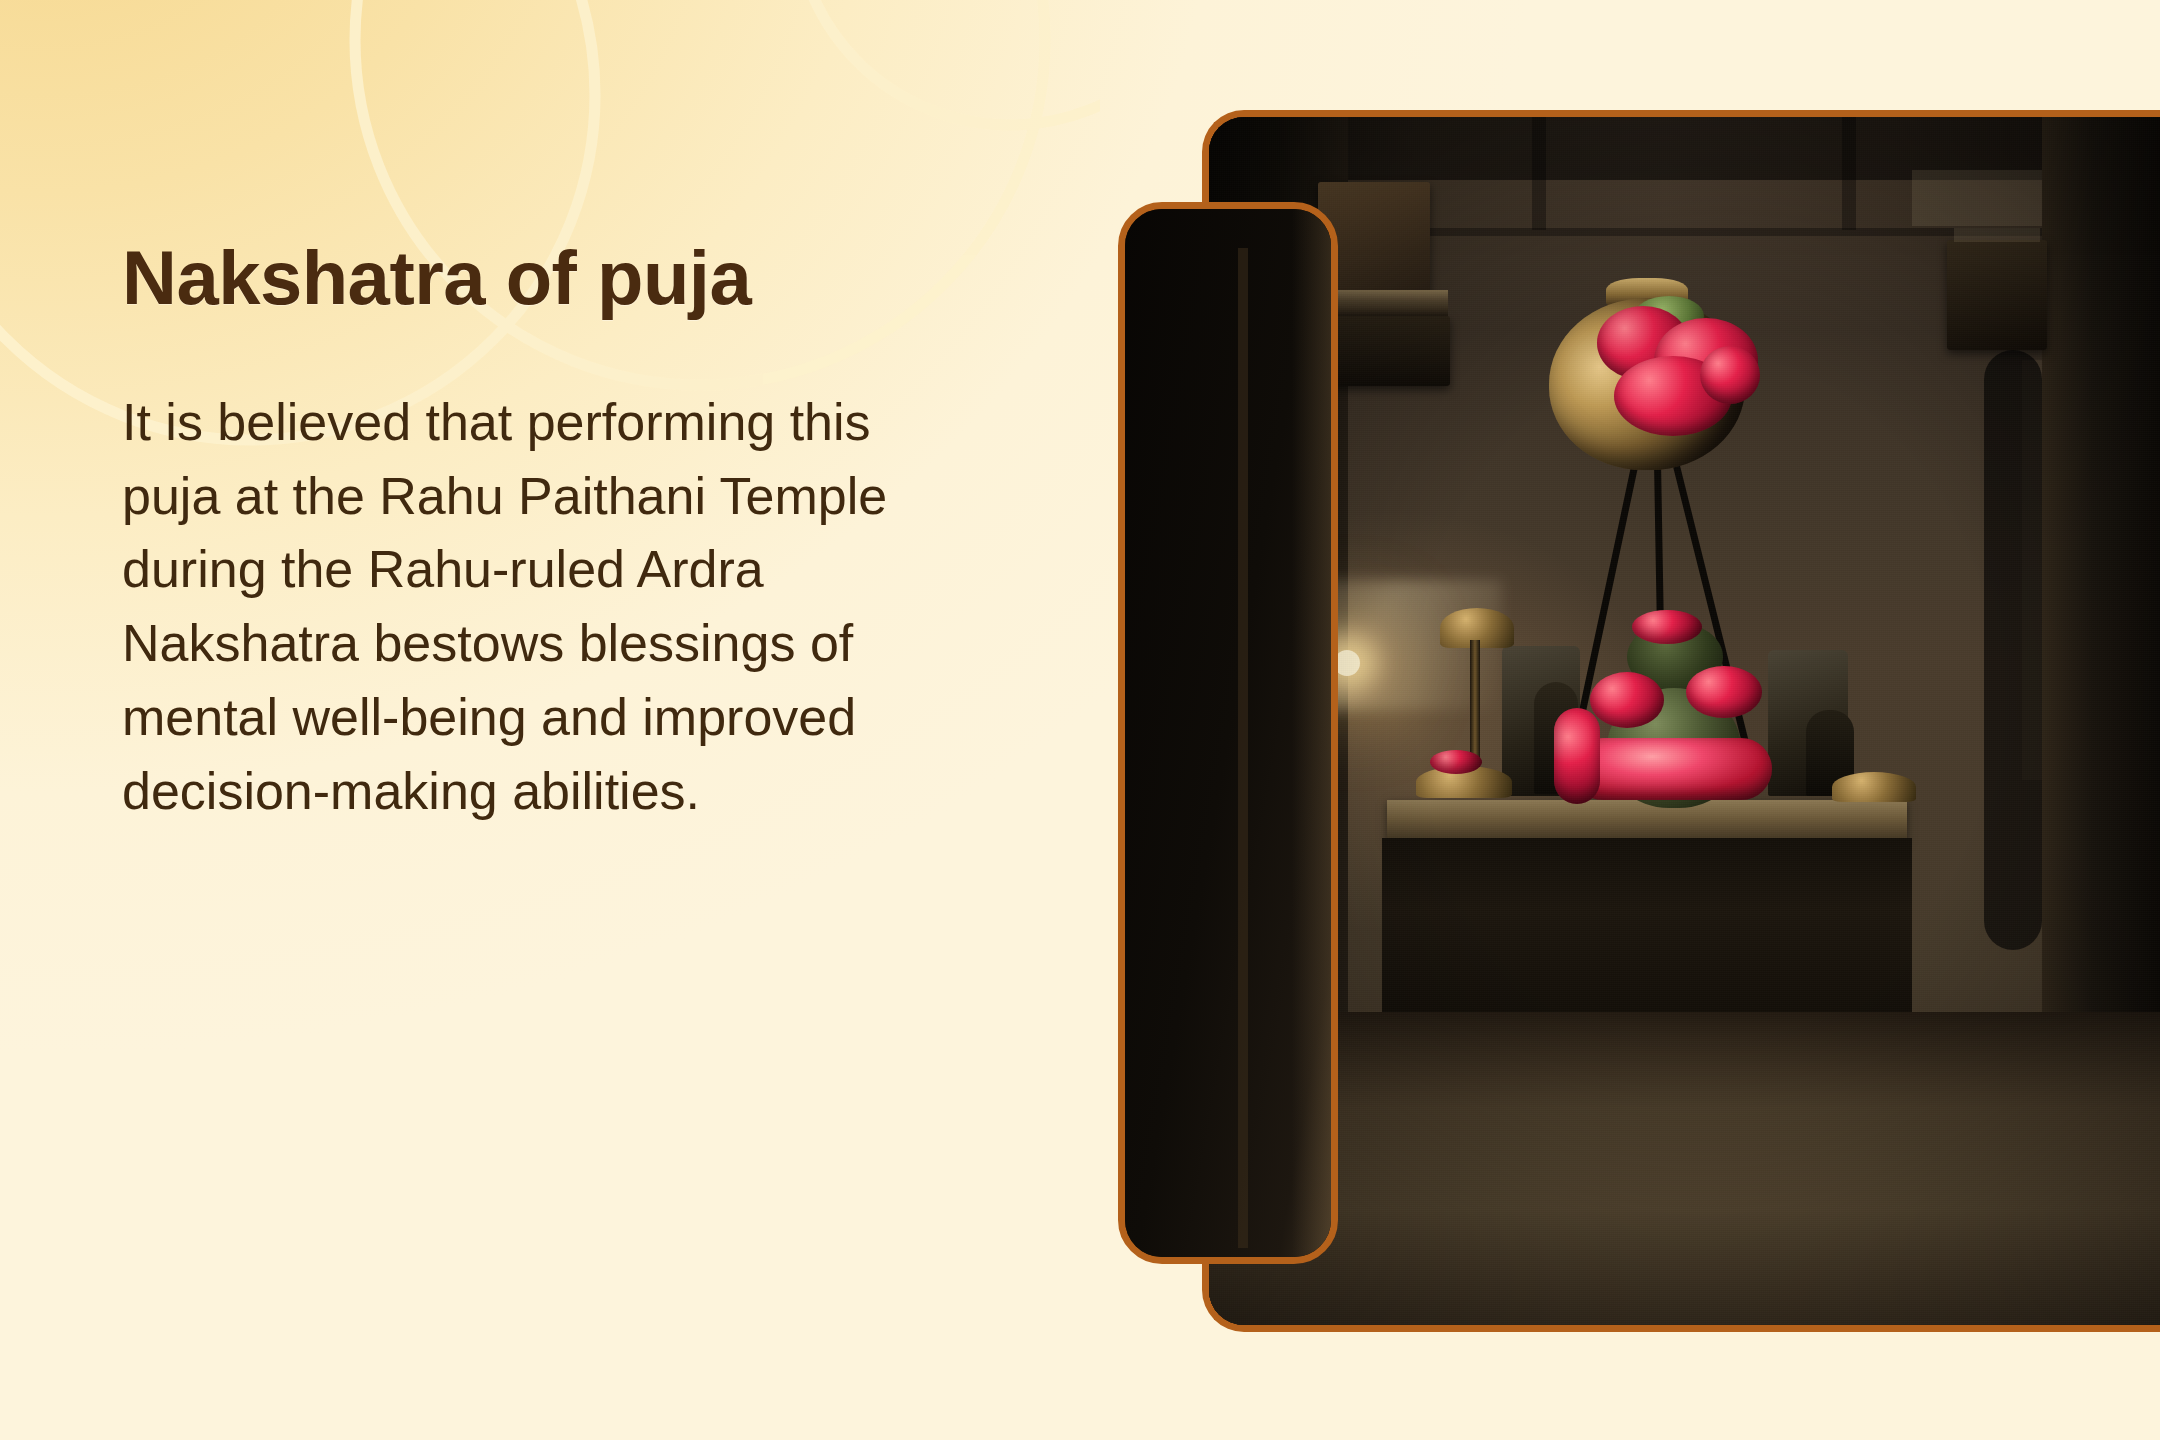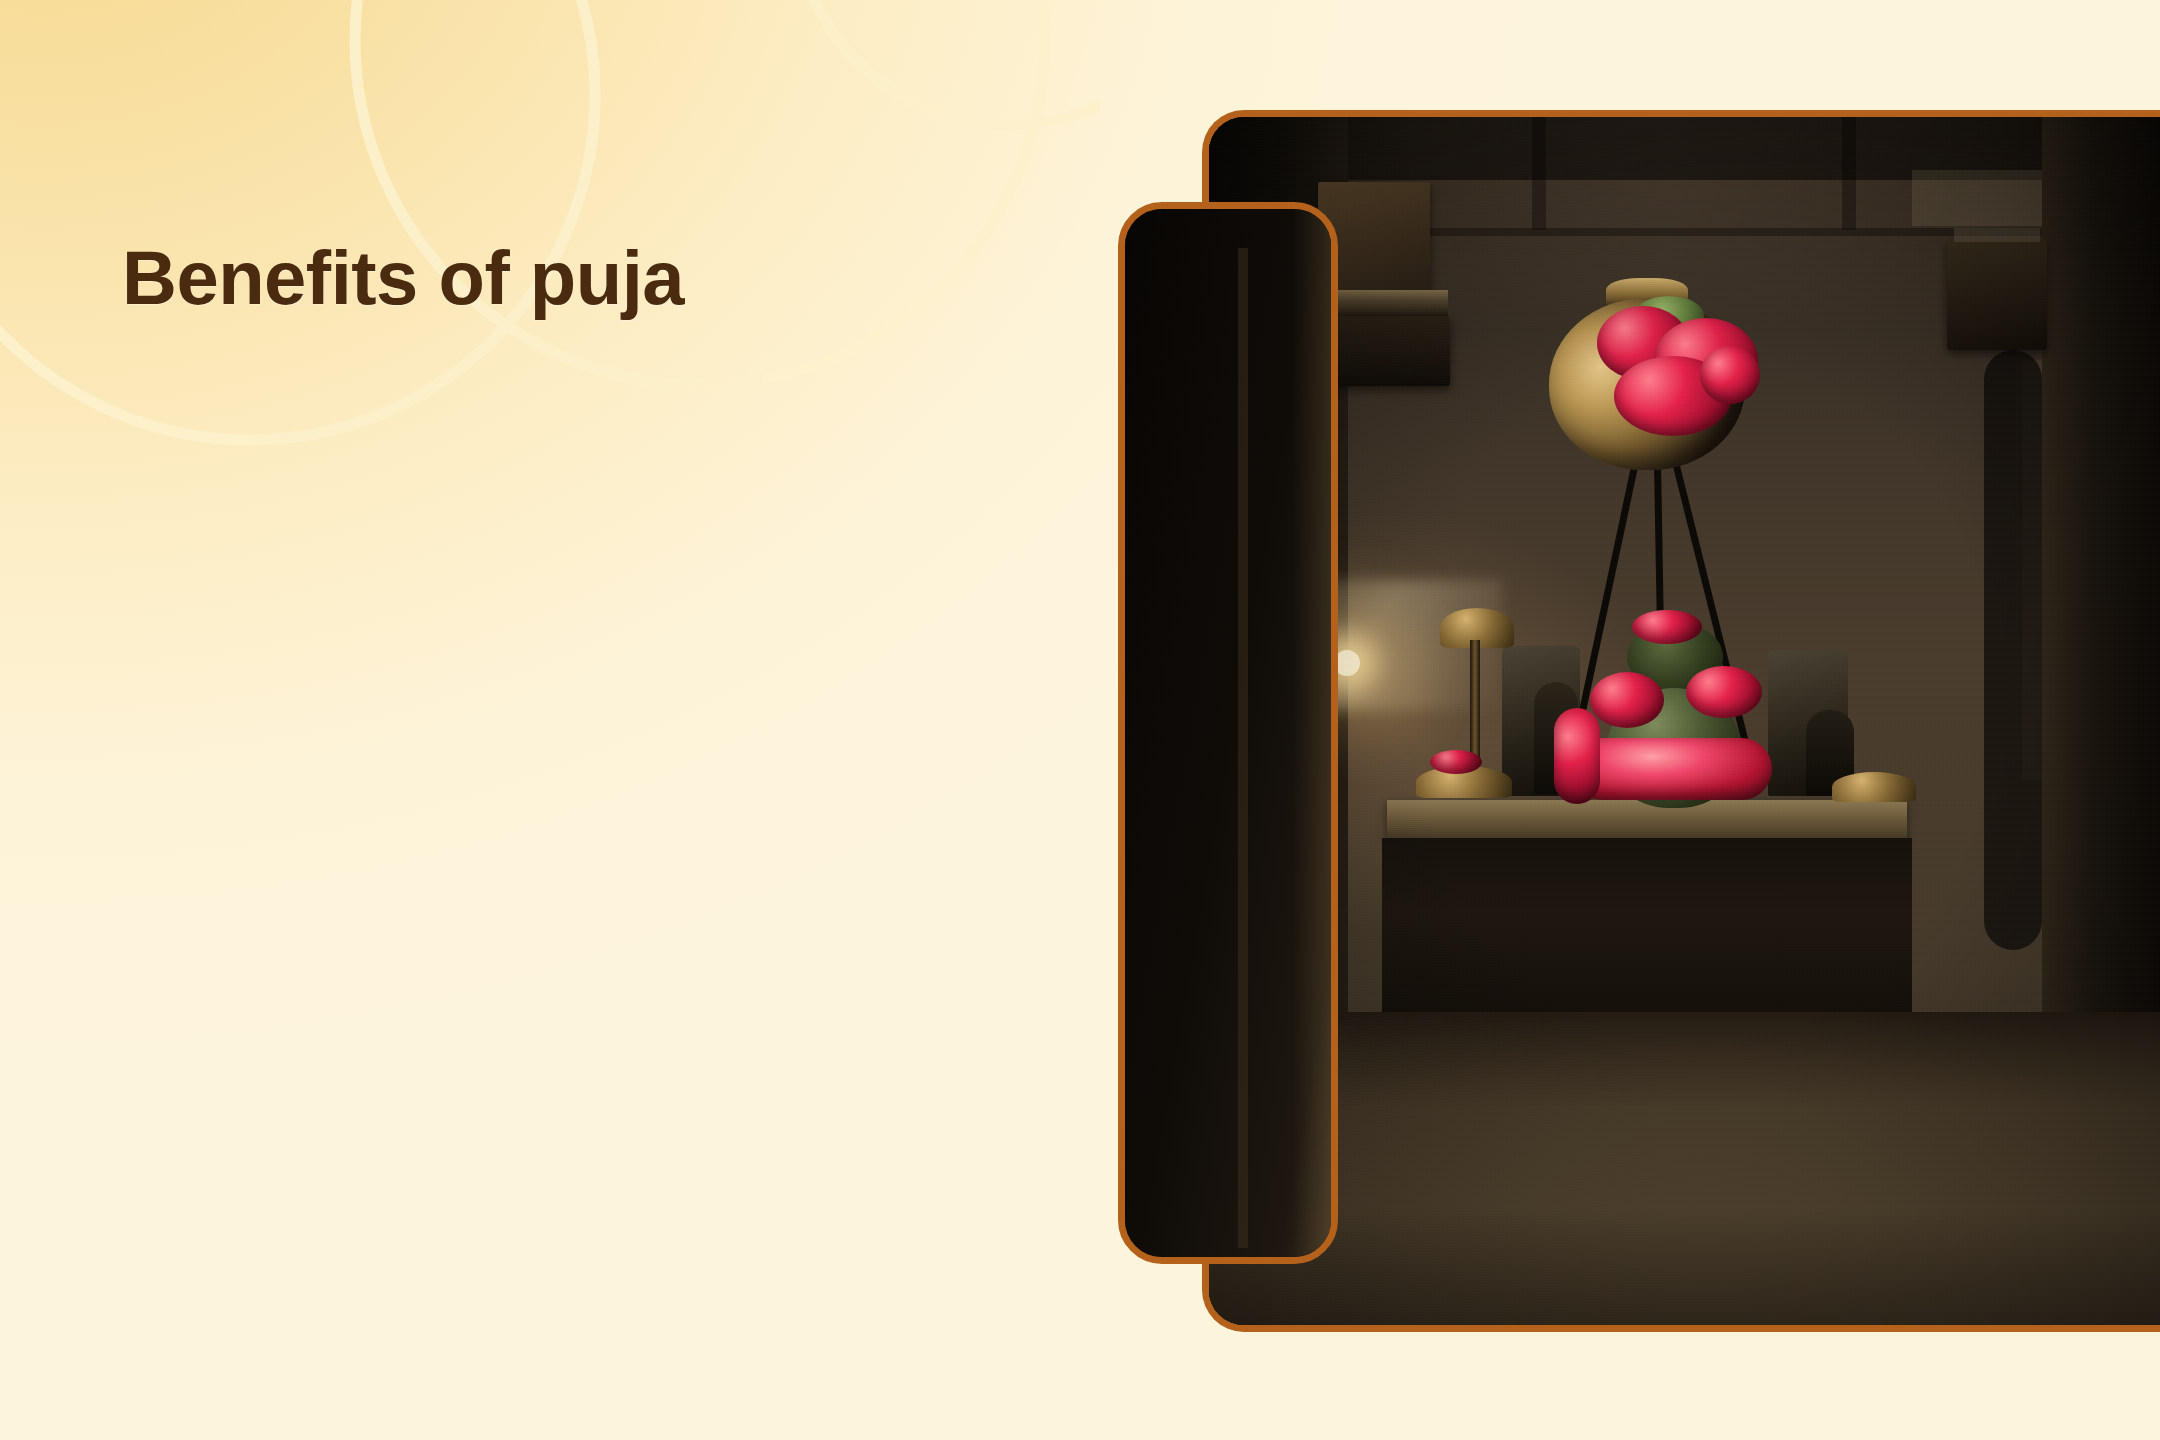--- a/index.html
+++ b/index.html
@@ -204,21 +204,22 @@
       <g fill="none" stroke="#FDF1CC" stroke-width="11" opacity="0.95">
         <circle cx="250" cy="95" r="345"></circle>
         <circle cx="700" cy="40" r="345"></circle>
         <circle cx="1010" cy="-90" r="215"></circle>
       </g>
     </svg>
   </div>
 </div>
 
 <div id="text-col">
-  <h1 id="page-title">Benefits of puja</h1>
+  <h1 id="page-title">Nakshatra of puja</h1>
+  <p id="body-copy">It is believed that performing this puja at the Rahu Paithani Temple during the Rahu-ruled Ardra Nakshatra bestows blessings of mental well-being and improved decision-making abilities.</p>
 </div>
 
 <div id="photo-wrap">
 
   <div id="panel-main" class="panel">
     <div class="scene">
       <div class="wall-back"></div>
 
       <div class="seam" style="left:0;top:118px;width:100%;height:8px;"></div>
       <div class="seam" style="left:0;top:0;width:100%;height:70px;background:rgba(0,0,0,.55);"></div>

